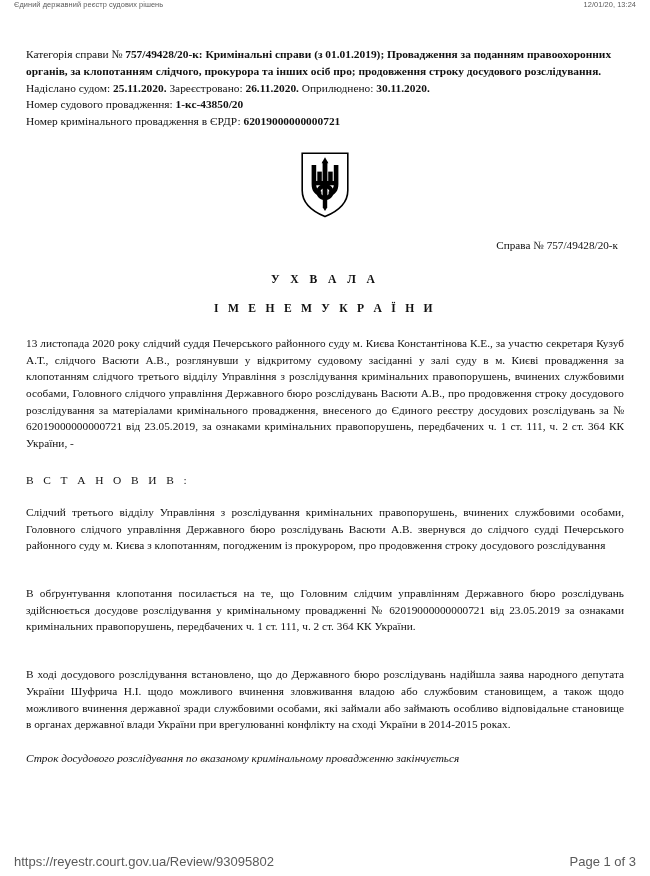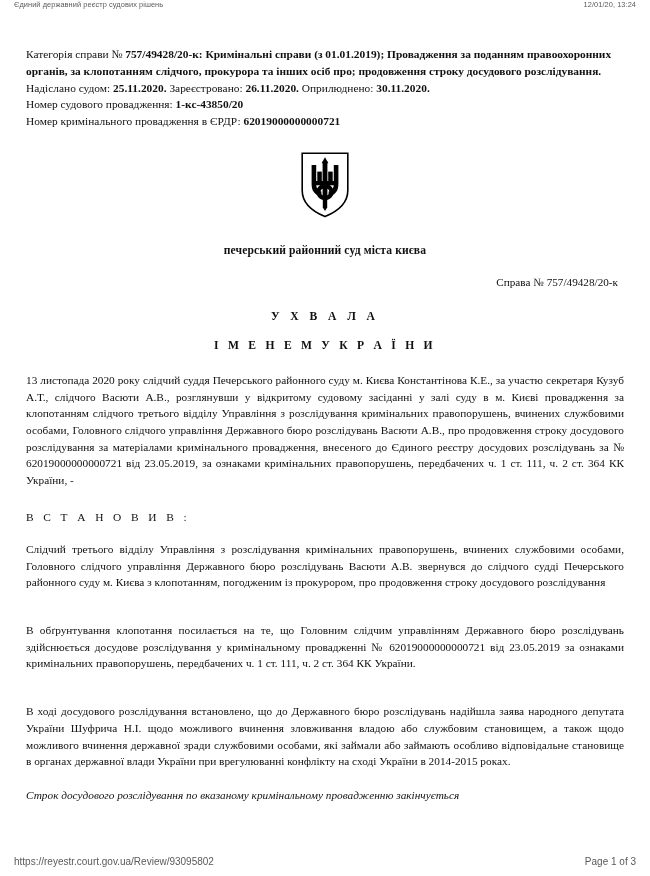--- a/index.html
+++ b/index.html
@@ -43,21 +43,21 @@
     bottom: 0;
     left: 0;
     width: 650px;
     height: 30px;
     display: flex;
     align-items: center;
     justify-content: space-between;
     padding: 0 14px;
     box-sizing: border-box;
     font-family: "Liberation Sans", "DejaVu Sans", sans-serif;
-    font-size: 10px;
+    font-size: 13px;
     color: #5a5a5a;
     white-space: nowrap;
     text-align: right;
   }
 
   
   .doc {
     position: absolute;
     top: 34px;
     left: 0;
@@ -191,21 +191,20 @@
         <path d="M25.6 29.0 h9.0 v4.3 h-9.0 z"></path>
 
         <path d="M24 32.0 c5.0 0 8.6 3.4 8.6 8.0 c0 4.6 -3.6 8.0 -8.6 8.0 c-5.0 0 -8.6 -3.4 -8.6 -8.0 c0 -4.6 3.6 -8.0 8.6 -8.0 z
                  m0 4.2 c-2.6 0 -4.5 1.7 -4.5 3.8 c0 2.1 1.9 3.8 4.5 3.8 c2.6 0 4.5 -1.7 4.5 -3.8 c0 -2.1 -1.9 -3.8 -4.5 -3.8 z"></path>
 
         <path d="M21.8 46.0 h4.4 v9.6 l-2.2 3.4 l-2.2 -3.4 z"></path>
       </g>
     </svg>
   </div>
 
-  <div class="court-name">печерський районний суд міста києва</div>
 
   <div class="case-number">Справа № 757/49428/20-к</div>
 
   <div class="title-uhvala">У Х В А Л А</div>
   <div class="title-imenem">І М Е Н Е М   У К Р А Ї Н И</div>
 
   <p class="body-para para-intro">13 листопада 2020 року слідчий суддя Печерського районного суду м. Києва Константінова К.Е., за участю секретаря Кузуб А.Т., слідчого Васюти А.В., розглянувши у відкритому судовому засіданні у залі суду в м. Києві провадження за клопотанням слідчого третього відділу Управління з розслідування кримінальних правопорушень, вчинених службовими особами, Головного слідчого управління Державного бюро розслідувань Васюти А.В., про продовження строку досудового розслідування за матеріалами кримінального провадження, внесеного до Єдиного реєстру досудових розслідувань за №  62019000000000721 від 23.05.2019, за ознаками кримінальних правопорушень, передбачених ч. 1 ст. 111, ч. 2 ст. 364 КК України, -</p>
 
   <div class="section-head">В С Т А Н О В И В :</div>
 

